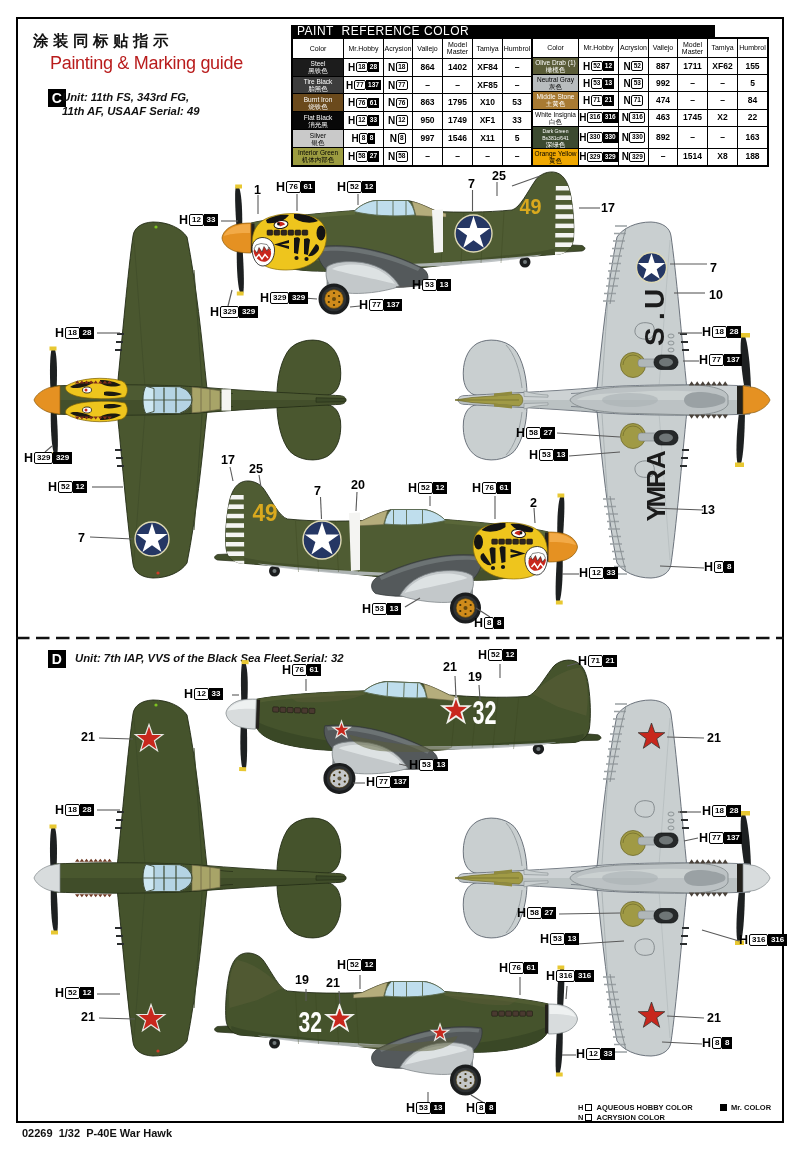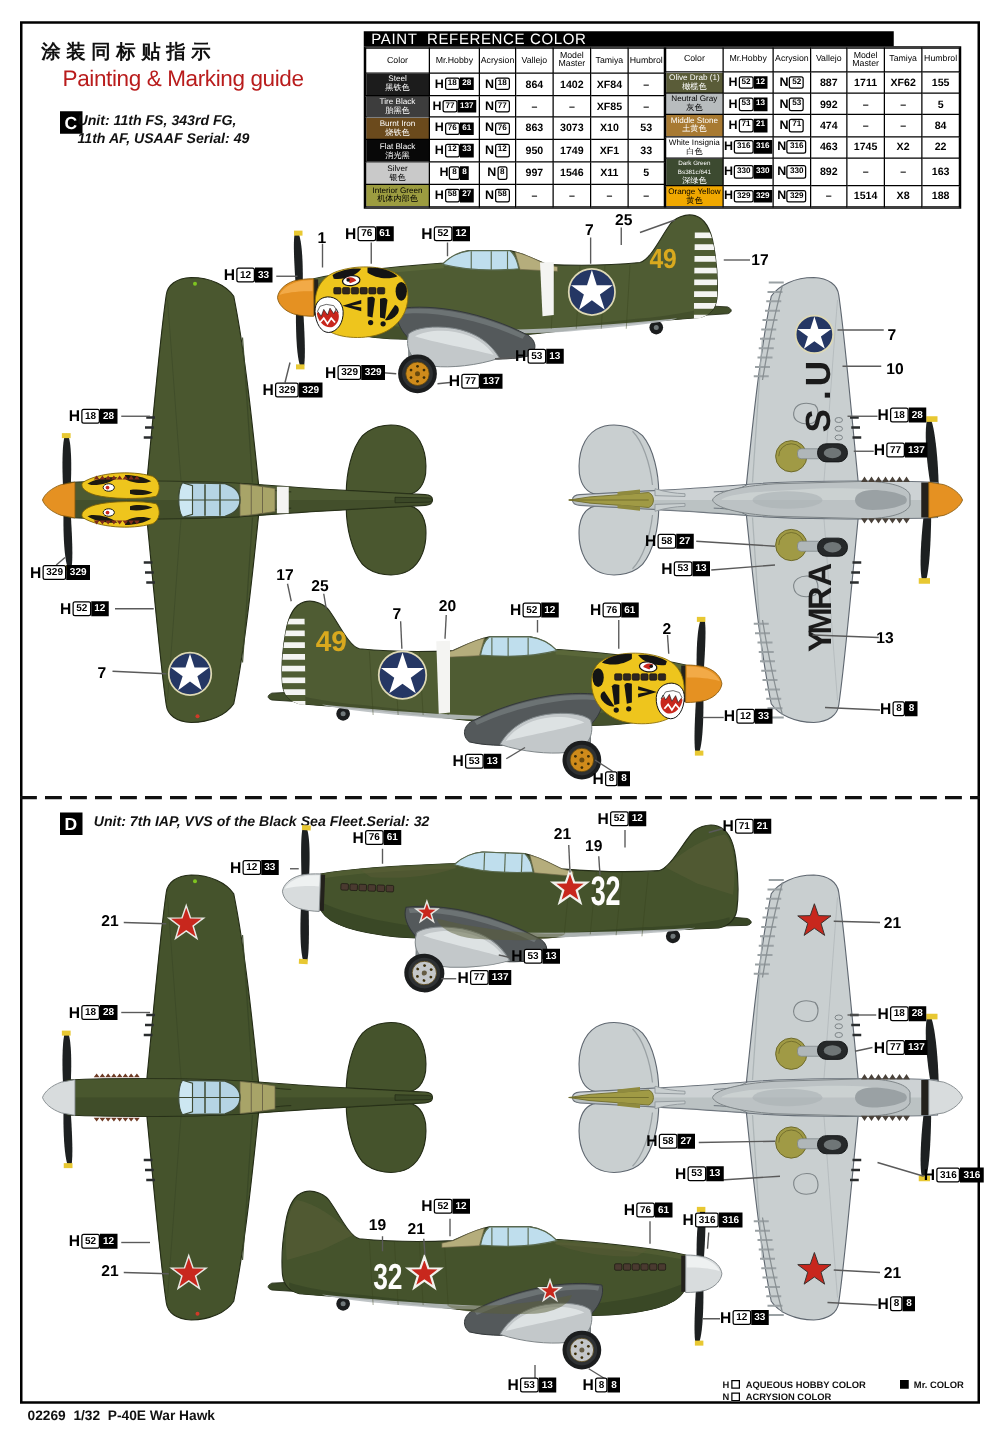--- a/index.html
+++ b/index.html
@@ -93,21 +93,21 @@
             <td><span class="tm">
                 <b>H</b>
                 <span class="w">76</span>
                 <span class="k">61</span>
               </span></td>
             <td><span class="tm">
                 <b>N</b>
                 <span class="w">76</span>
               </span></td>
             <td class="v">863</td>
-            <td class="v">3073</td>
+            <td class="v">1795</td>
             <td class="v">X10</td>
             <td class="v">53</td>
           </tr>
           <tr>
             <td class="cc" style="background:#080808;color:#fff"><span>Flat Black</span><br>消光黑</td>
             <td><span class="tm">
                 <b>H</b>
                 <span class="w">12</span>
                 <span class="k">33</span>
               </span></td>

